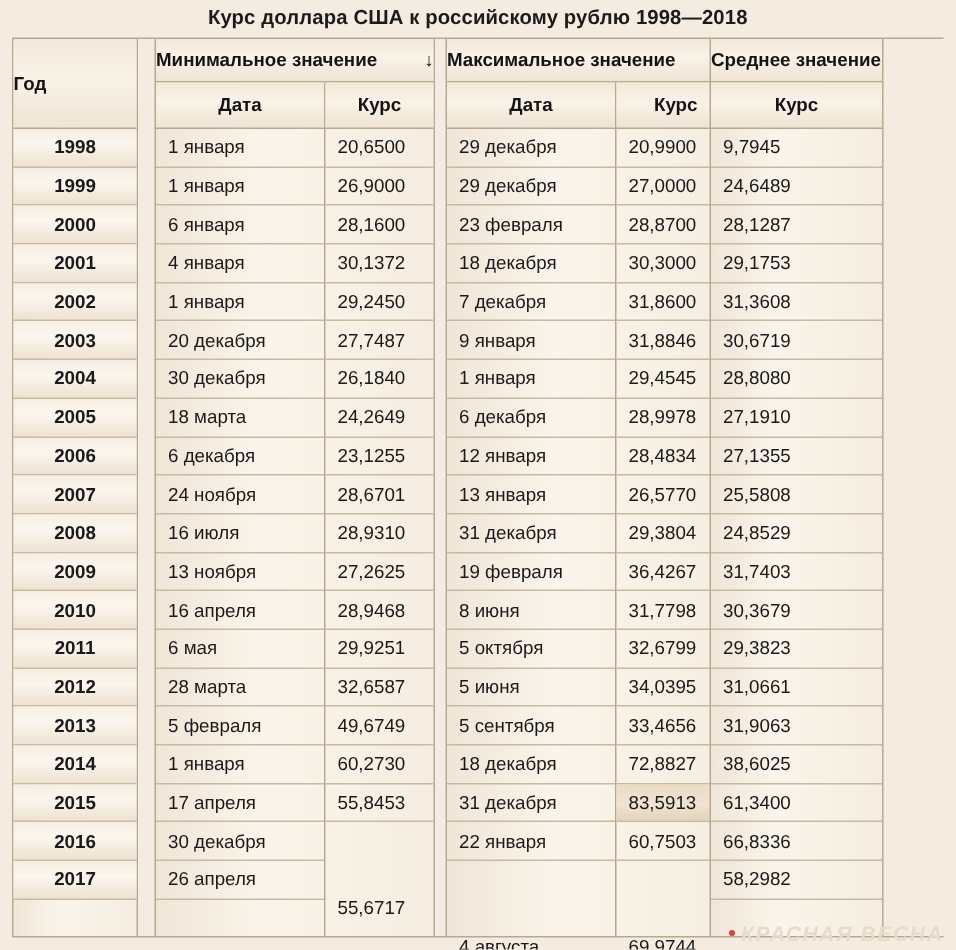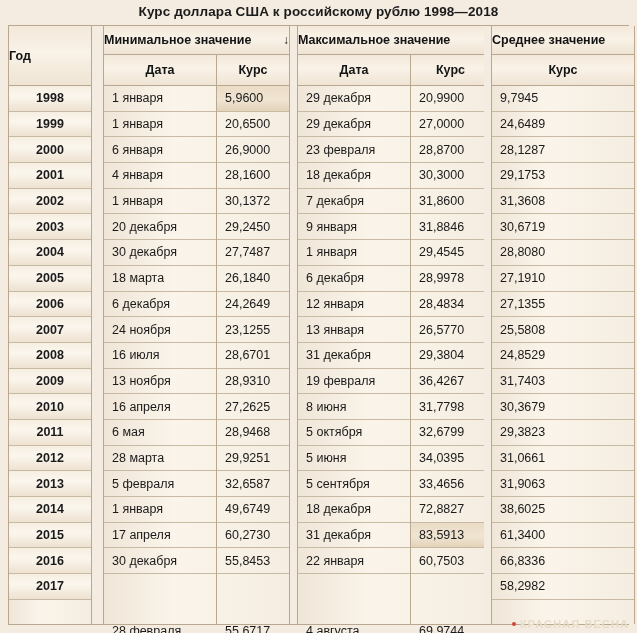--- a/index.html
+++ b/index.html
@@ -49,21 +49,21 @@
     bottom: 0;
     border-left: 1px solid #b9a88f;
     border-right: 1px solid #b9a88f;
     box-sizing: border-box;
     background: linear-gradient(to right, #f0e6d8 0%, #faf4ea 38%, #f5ede1 100%);
   }
   
   #group-year  { left: 0px;   width: 84px;  }
   #group-min   { left: 95px;  width: 187px; }
   #group-max   { left: 289px; width: 194px; }
-  #group-avg   { left: 483px; width: 144px; }
+  #group-avg   { left: 465px; width: 116px; }
 
   .gap {
     position: absolute;
     top: 0;
     bottom: 0;
     background: #f4ece1;
   }
   #gap-1 { left: 88px;  width: 7px; }
   #gap-2 { left: 282px; width: 7px; }
   #gap-3 { left: 476px; width: 7px; }
@@ -147,29 +147,30 @@
   .cell.num  { justify-content: flex-start; }
   .cell.hl {
     background: linear-gradient(to bottom, #eadcc6 0%, #f0e4d2 55%, #e3d3ba 100%);
   }
 
   
   #watermark {
     position: absolute;
     right: 8px;
     bottom: 3px;
-    font-size: 11px;
+    font-size: 14px;
     letter-spacing: 1.1px;
     font-weight: bold;
     color: #e7dcc9;
     display: flex;
     align-items: center;
     gap: 4px;
     white-space: nowrap;
     pointer-events: none;
+    font-style: italic;
   }
   #watermark .dot {
     width: 4px; height: 4px;
     border-radius: 50%;
     background: #d4453a;
     display: inline-block;
   }
 </style>
 </head>
 <body>
@@ -230,24 +231,24 @@
           <div class="cell num">24 ноября</div>
           <div class="cell num">16 июля</div>
           <div class="cell num">13 ноября</div>
           <div class="cell num">16 апреля</div>
           <div class="cell num">6 мая</div>
           <div class="cell num">28 марта</div>
           <div class="cell num">5 февраля</div>
           <div class="cell num">1 января</div>
           <div class="cell num">17 апреля</div>
           <div class="cell num">30 декабря</div>
+          <div class="cell num">26 апреля</div>
           <div class="cell num">28 февраля</div>
         </div>
       <div class="cell-col kurs" id="col-min-rate">
-          <div class="cell num hl">5,9600</div>
           <div class="cell num">20,6500</div>
           <div class="cell num">26,9000</div>
           <div class="cell num">28,1600</div>
           <div class="cell num">30,1372</div>
           <div class="cell num">29,2450</div>
           <div class="cell num">27,7487</div>
           <div class="cell num">26,1840</div>
           <div class="cell num">24,2649</div>
           <div class="cell num">23,1255</div>
           <div class="cell num">28,6701</div>

